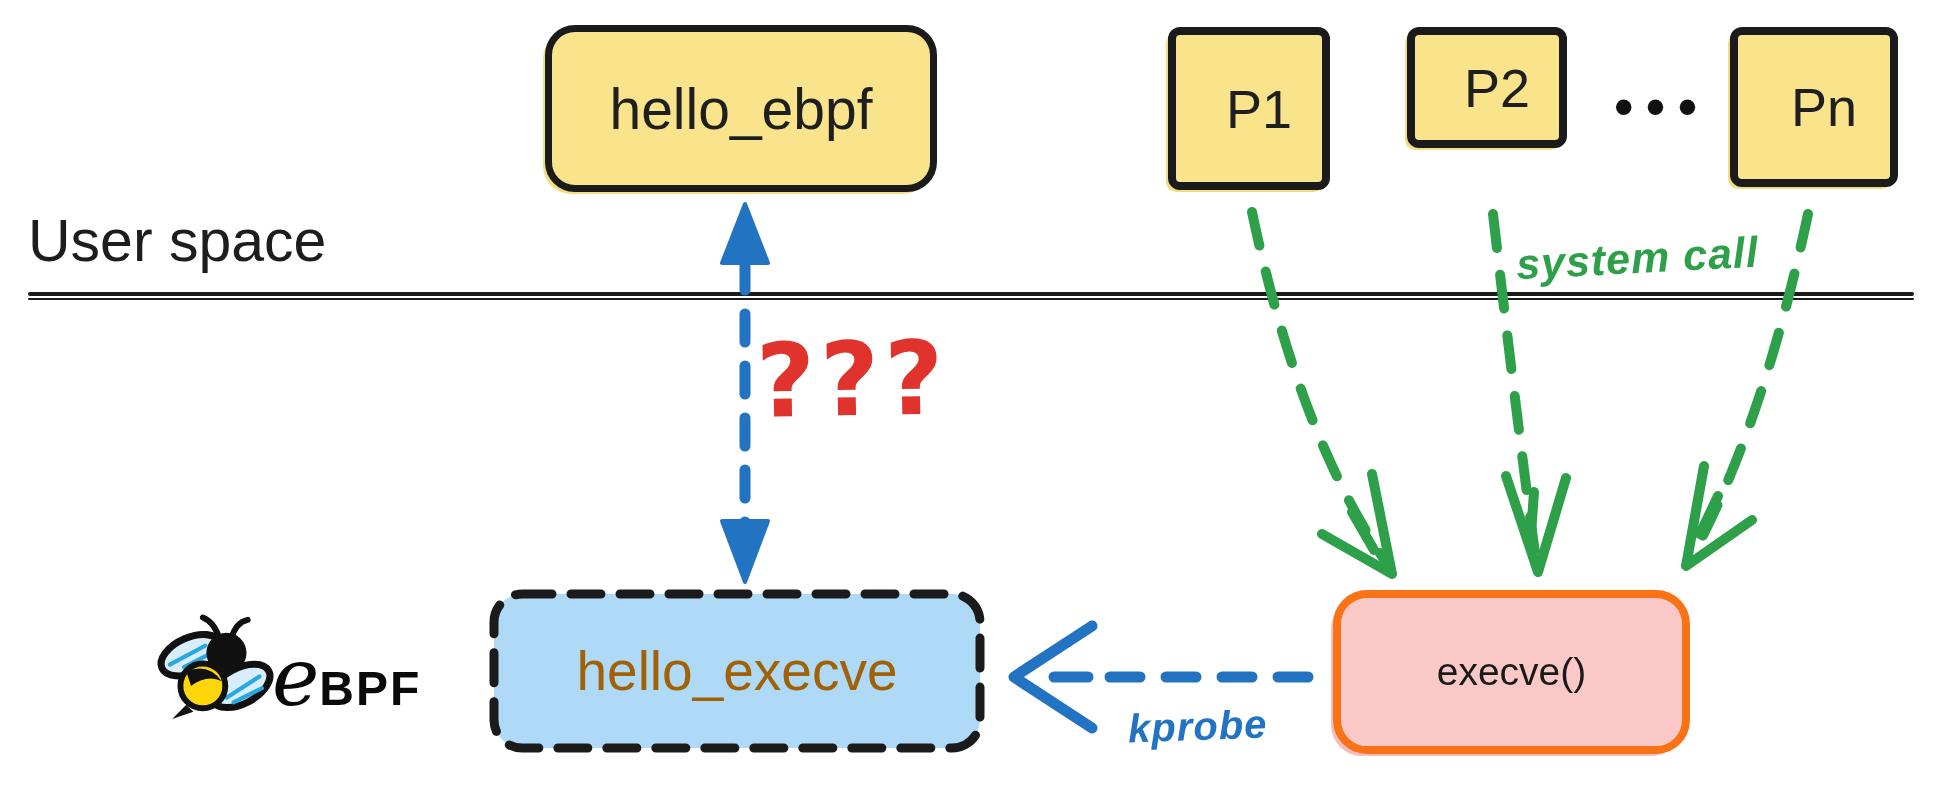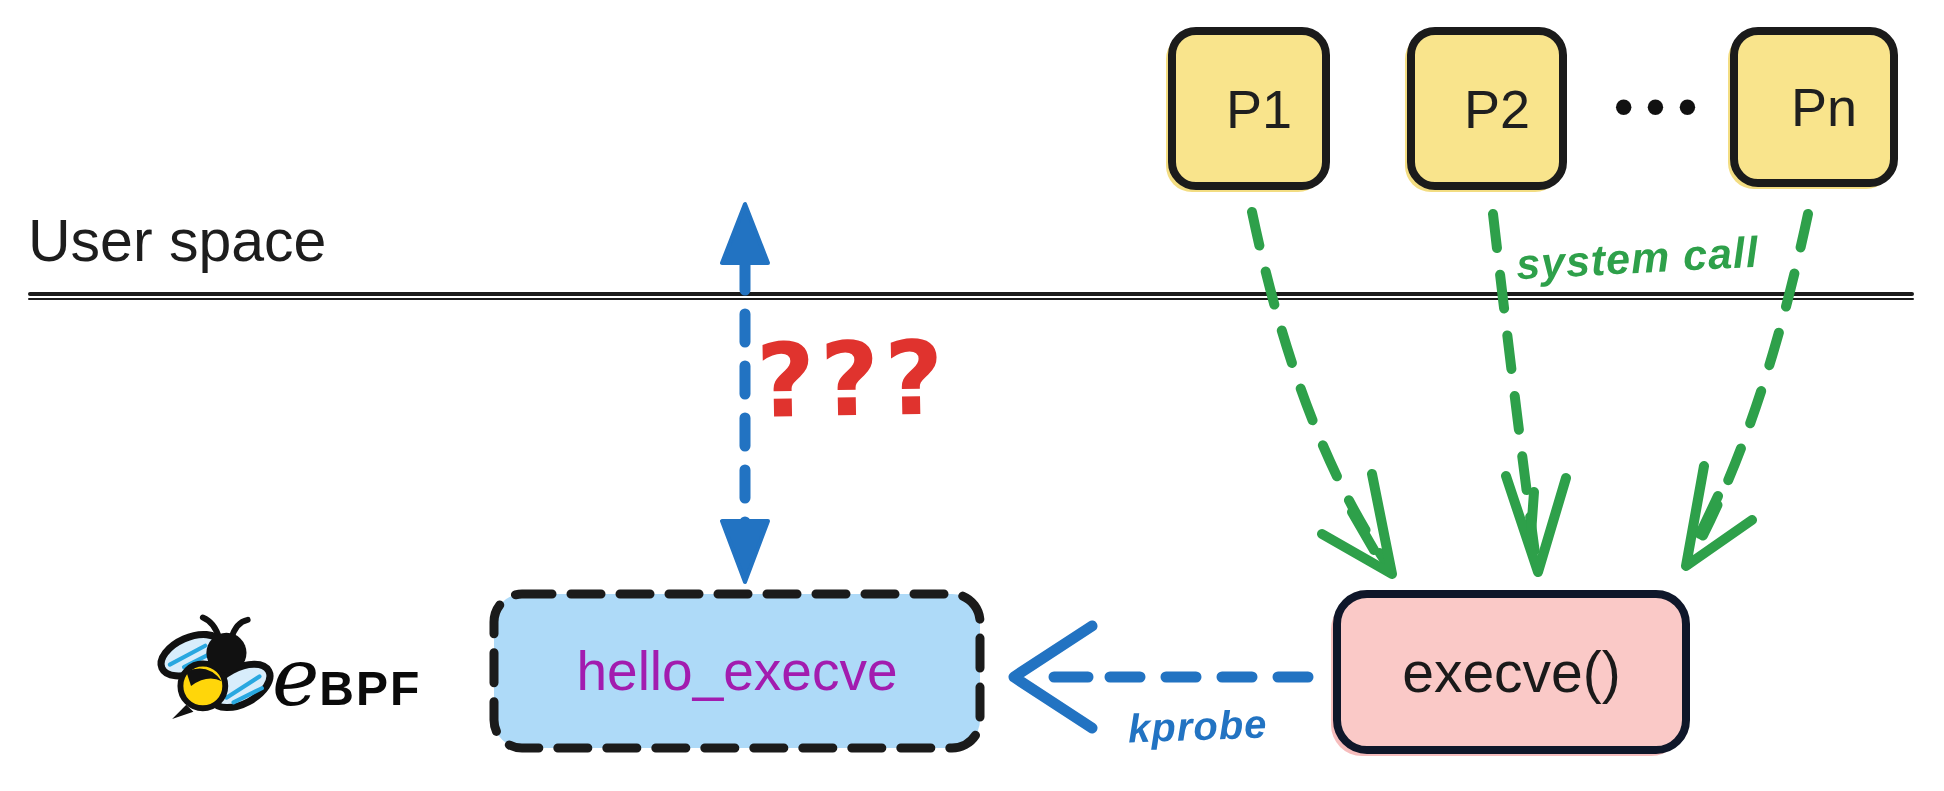--- a/index.html
+++ b/index.html
@@ -9,31 +9,31 @@
   }
   .abs{position:absolute;}
   
   .ybox{
     box-sizing:border-box;background:#F9E48C;border:7px solid #1b1b1b;border-radius:30px;
     display:flex;align-items:center;justify-content:center;
     font-size:54px;color:#1f1f1f;letter-spacing:0px;
     box-shadow:-4px 4px 0 -2px #f3dd82;
     z-index:2;
   }
-  .pbox{border-width:8px;border-radius:28px;padding-left:20px;}
+  .pbox{border-width:8px;border-radius:12px;padding-left:20px;}
   
   #execve-box{
-    box-sizing:border-box;background:#FAC9C7;border:8px solid #0f172a;border-radius:34px;
-    display:flex;align-items:center;justify-content:center;font-size:57px;color:#1a1a1a;
+    box-sizing:border-box;background:#FAC9C7;border:8px solid #f97316;border-radius:34px;
+    display:flex;align-items:center;justify-content:center;font-size:39px;color:#1a1a1a;
     box-shadow:-5px 5px 0 -3px #f6bdbd;z-index:2;
   }
   
   #hello-execve-text{
     display:flex;align-items:center;justify-content:center;
-    font-size:55px;color:#a21caf;z-index:4;
+    font-size:55px;color:#a16207;z-index:4;
   }
   .space-label{font-size:59px;color:#1d1d1d;z-index:2;}
   #divider{z-index:1;}
   #divider .l1{height:4px;background:#1b1b1b;border-radius:2px;}
   #divider .l2{height:2px;background:#1b1b1b;margin-top:2px;border-radius:2px;}
   #question-marks{
     font-size:102px;font-weight:bold;color:#E0332E;letter-spacing:5px;z-index:4;
     font-family:"DejaVu Sans",sans-serif;transform:rotate(-1deg);
   }
   .hand-green{
@@ -56,24 +56,27 @@
   #ebpf-logo-text .lbpf{
     font-family:"Liberation Sans",sans-serif;font-weight:900;font-size:48px;line-height:80px;
     letter-spacing:2px;
   }
 </style>
 </head>
 <body>
 
 <div id="stage">
 
+  <div class="abs ybox" style="left:545px;top:25px;width:392px;height:167px;font-size:57px;">
+    <span>hello_ebpf</span>
+  </div>
   <div class="abs ybox pbox" style="left:1168px;top:27px;width:162px;height:163px;">
     <span>P1</span>
   </div>
-  <div class="abs ybox pbox" style="left:1407px;top:27px;width:160px;height:163px;">
+  <div class="abs ybox pbox" style="left:1407px;top:27px;width:160px;height:121px;">
     <span>P2</span>
   </div>
   <div class="abs" id="ellipsis" style="left:1602px;top:78px;width:120px;height:56px;text-align:center;">
     <span>•••</span>
   </div>
   <div class="abs ybox pbox" style="left:1730px;top:27px;width:168px;height:160px;">
     <span>Pn</span>
   </div>
 
   <div class="abs space-label" style="left:28px;top:207px;">User space</div>

